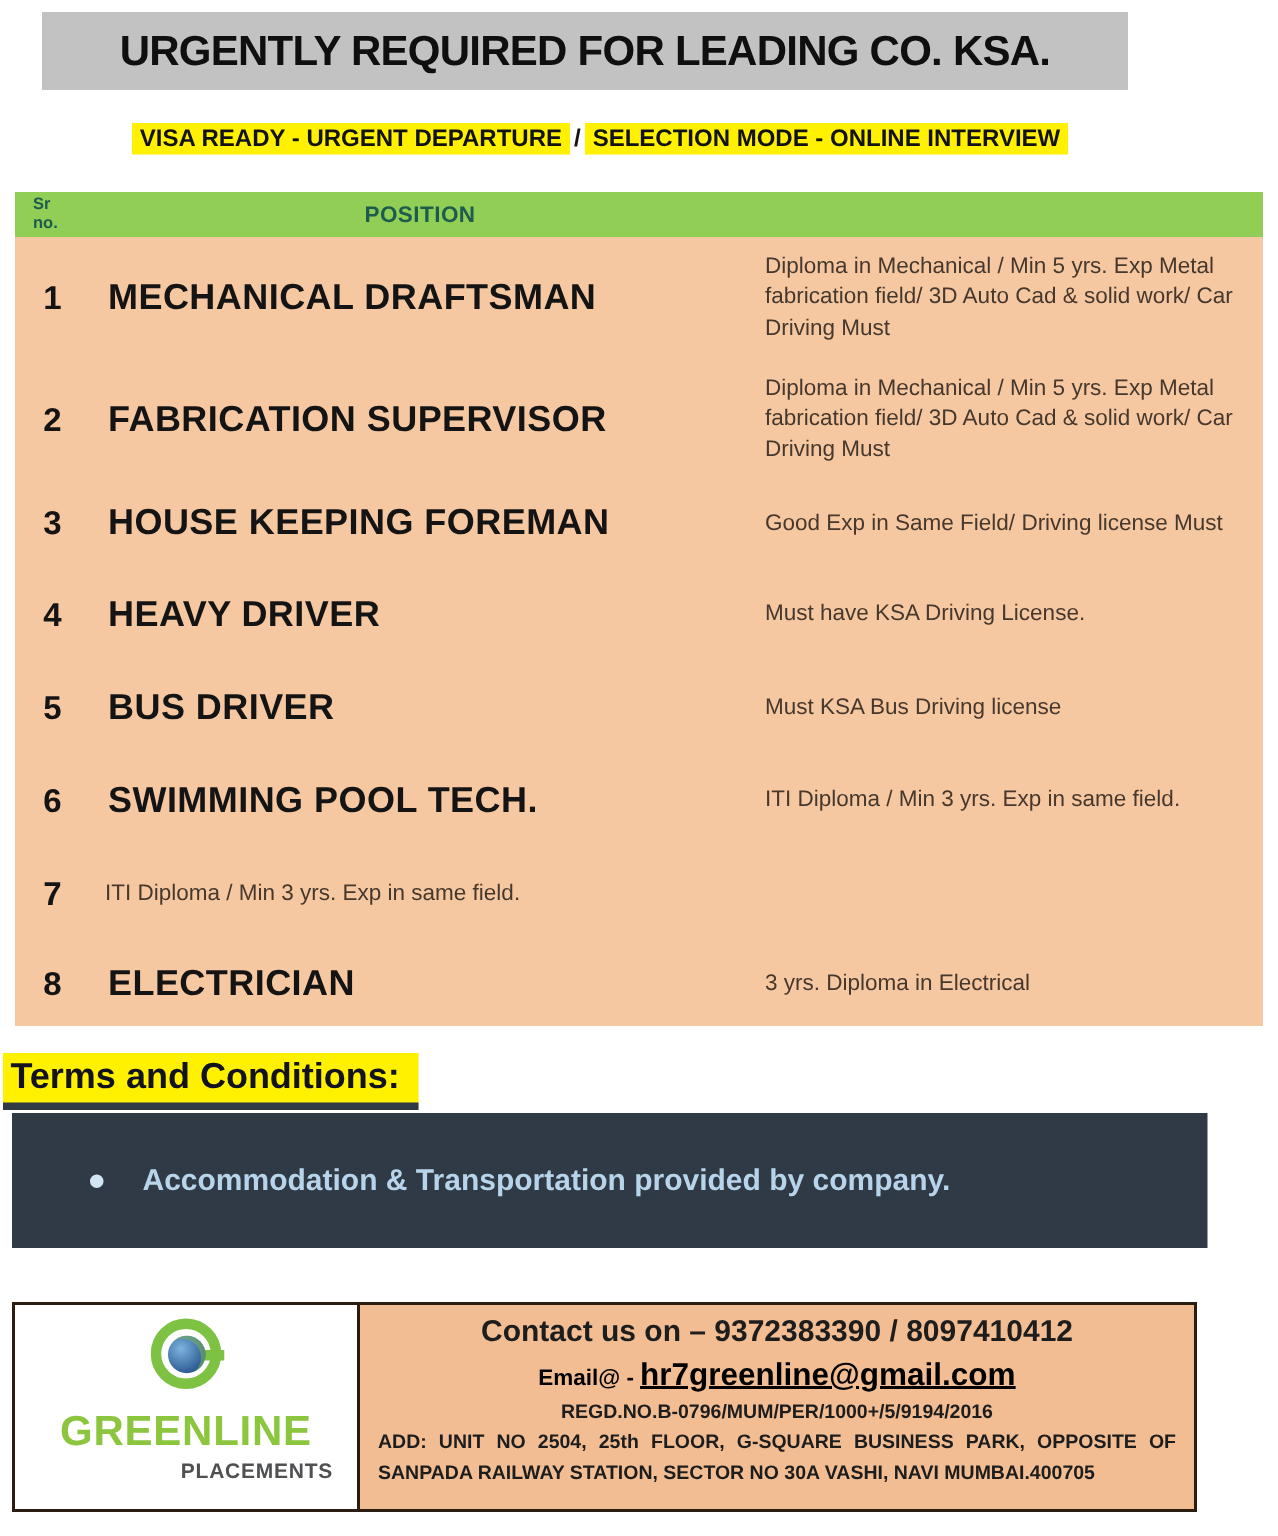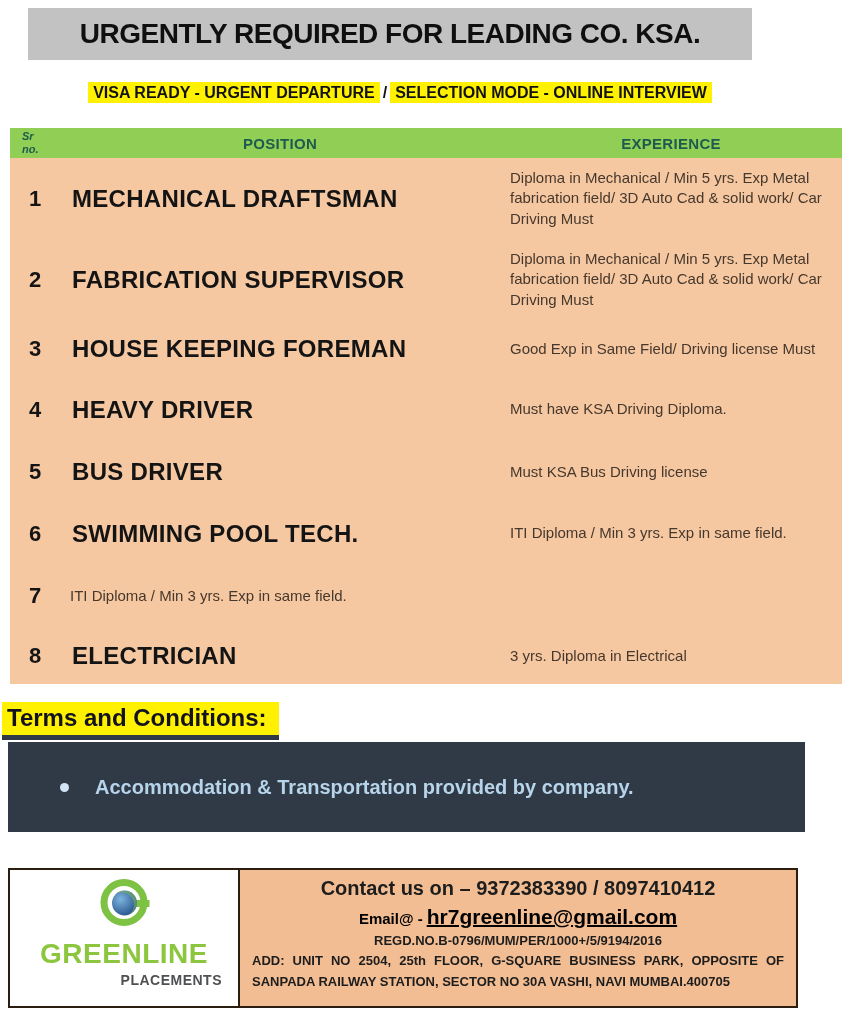--- a/index.html
+++ b/index.html
@@ -18,21 +18,21 @@
   
   .subtitle{position:absolute;left:0;top:84px;width:800px;text-align:center;font-weight:bold;
     font-size:16px;color:#121212;white-space:nowrap;}
   .hl{background:var(--yellow);padding:2px 5px;}
   .sep{padding:0 3px;}
 
   
   .jobs-table{position:absolute;left:10px;top:128px;width:832px;}
   .thead{display:flex;background:var(--green);height:30px;color:var(--header-text);font-weight:bold;}
   .th-sr{width:50px;font-size:11px;line-height:1.15;display:flex;flex-direction:column;
-    justify-content:center;padding-left:12px;font-style:italic;}
+    justify-content:center;padding-left:12px;}
   .th-pos{width:440px;display:flex;align-items:center;justify-content:center;font-size:15px;letter-spacing:0.3px;}
   .th-exp{flex:1;display:flex;align-items:center;justify-content:center;font-size:15px;letter-spacing:0.3px;}
   .tbody{background:var(--peach);}
   .trow{display:flex;}
   .trow:nth-child(1){height:81px;}
   .trow:nth-child(2){height:81px;}
   .trow:nth-child(3){height:58px;}
   .trow:nth-child(4){height:63px;}
   .trow:nth-child(5){height:62px;}
   .trow:nth-child(6){height:61px;}
@@ -89,21 +89,20 @@
     <span class="hl">VISA READY - URGENT DEPARTURE</span><span class="sep">/</span><span class="hl">SELECTION MODE - ONLINE INTERVIEW</span>
   </div>
 
   <div class="jobs-table">
     <div class="thead">
       <div class="th-sr">
         <span>Sr</span>
         <span>no.</span>
       </div>
       <div class="th-pos">POSITION</div>
-      <div class="th-exp">EXPERIENCE</div>
     </div>
     <div class="tbody" id="rows">
     <div class="trow">
       <div class="cell-sr">1</div>
       <div class="cell-pos">MECHANICAL DRAFTSMAN</div>
       <div class="cell-exp">Diploma in Mechanical / Min 5 yrs. Exp Metal fabrication field/ 3D Auto Cad &amp; solid work/ Car Driving Must</div>
     </div>
 
     <div class="trow">
       <div class="cell-sr">2</div>
@@ -113,21 +112,21 @@
 
     <div class="trow">
       <div class="cell-sr">3</div>
       <div class="cell-pos">HOUSE KEEPING FOREMAN</div>
       <div class="cell-exp">Good Exp in Same Field/ Driving license Must</div>
     </div>
 
     <div class="trow">
       <div class="cell-sr">4</div>
       <div class="cell-pos">HEAVY DRIVER</div>
-      <div class="cell-exp">Must have KSA Driving Diploma.</div>
+      <div class="cell-exp">Must have KSA Driving License.</div>
     </div>
 
     <div class="trow">
       <div class="cell-sr">5</div>
       <div class="cell-pos">BUS DRIVER</div>
       <div class="cell-exp">Must KSA Bus Driving license</div>
     </div>
 
     <div class="trow">
       <div class="cell-sr">6</div>

